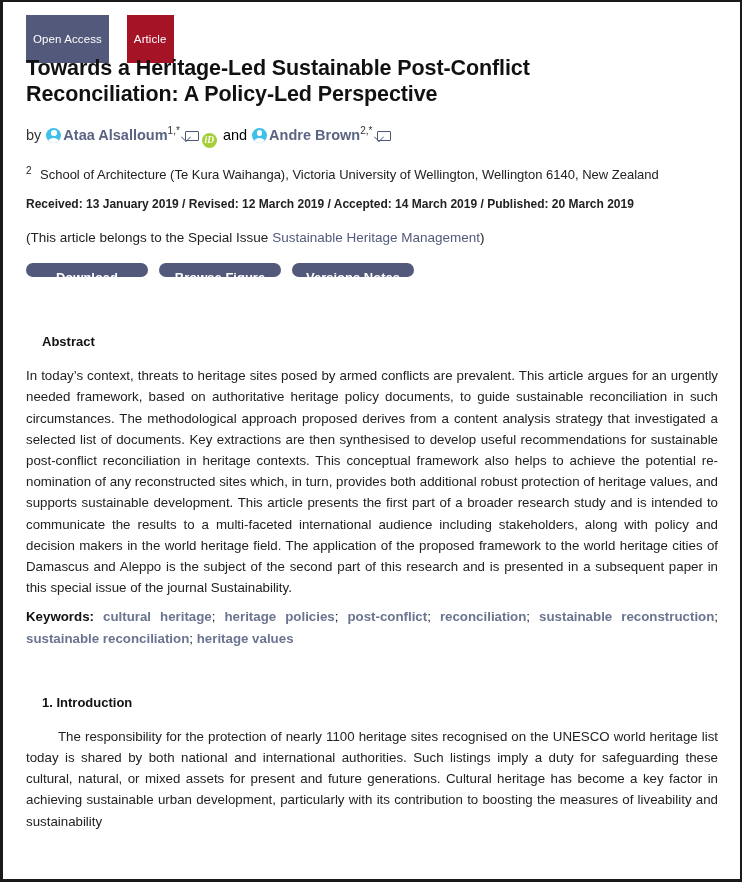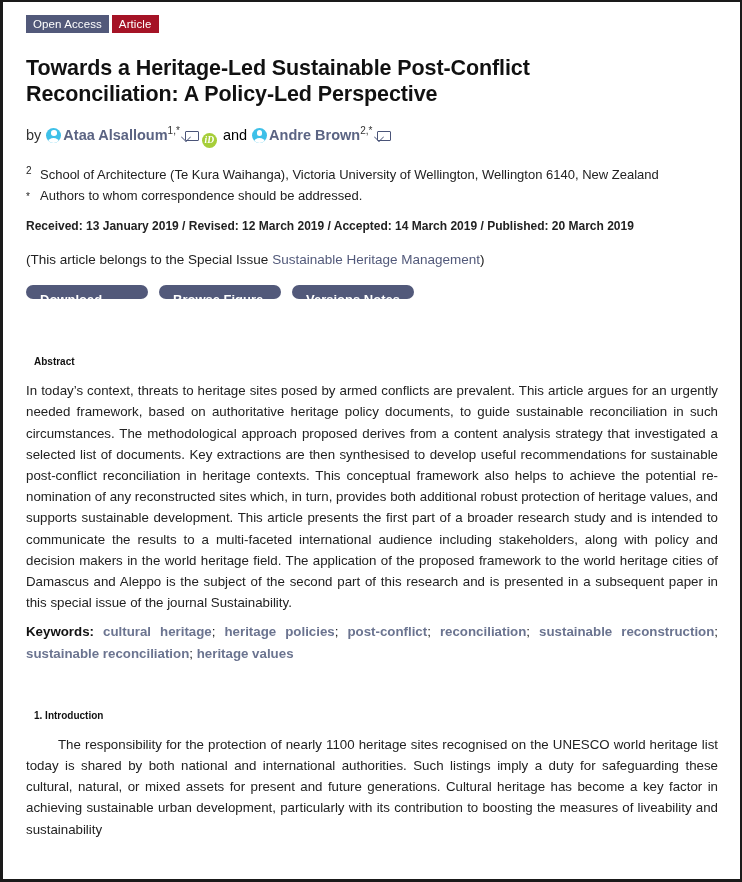--- a/index.html
+++ b/index.html
@@ -32,27 +32,27 @@
   .badge-row {
     margin: 3px 0 0 0;
     height: 20px;
     line-height: 0;
   }
   .badge {
     display: inline-block;
     font-size: 11.5px;
     line-height: 18px;
     height: 18px;
-    padding: 0 7px;
+    padding: 15px 7px;
     color: #ffffff;
     vertical-align: top;
     letter-spacing: 0.1px;
   }
   .badge-open { background: #52597a; }
-  .badge-article { background: #a51326; margin-left: 3px; }
+  .badge-article { background: #a51326; margin-left: 18px; }
 
   
   h1.title {
     font-size: 21.5px;
     line-height: 26px;
     font-weight: bold;
     margin: 20px 0 0 0;
     color: #111111;
     letter-spacing: -0.1px;
     max-width: 660px;
@@ -197,36 +197,36 @@
   .btn-row { margin-top: 15px; }
   .btn {
     display: inline-block;
     background: #52597a;
     color: #ffffff;
     font-size: 13px;
     font-weight: bold;
     line-height: 30px;
     height: 14px;
     min-width: 122px;
-    text-align: left;
+    text-align: center;
     border-radius: 15px;
     padding: 0 14px;
     margin-right: 11px;
     box-sizing: border-box;
     border: none;
     cursor: pointer;
     font-family: "Liberation Sans", sans-serif;
   }
 
   
   .abstract-block { margin-top: 48px; }
   h2.sec-head {
-    font-size: 10px;
-    font-weight: bold;
-    margin: 8px;
+    font-size: 13px;
+    font-weight: bold;
+    margin: 16px;
     color: #111111;
   }
   p.body-text {
     font-size: 13.3px;
     line-height: 21.2px;
     text-align: justify;
     color: #222222;
     margin: 13px 0 0 0;
     hyphens: none;
   }
@@ -265,21 +265,20 @@
     <span class="by">by</span>
     <span class="ic avatar-icon"></span><a class="author-name" href="#">Ataa Alsalloum</a><span class="sup">1,*</span>
     <span class="ic mail-icon"></span><span class="ic orcid-icon">iD</span>
     <span class="conj">and</span>
     <span class="ic avatar-icon"></span><a class="author-name" href="#">Andre Brown</a><span class="sup">2,*</span>
     <span class="ic mail-icon"></span>
   </div>
 
   <div class="affils">
     <div class="affil"><span class="marker">2</span><span>School of Architecture (Te Kura Waihanga), Victoria University of Wellington, Wellington 6140, New Zealand</span></div>
-    <div class="affil"><span class="marker star">*</span><span>Authors to whom correspondence should be addressed.</span></div>
   </div>
 
 
   <div class="history">Received: 13 January 2019 / Revised: 12 March 2019 / Accepted: 14 March 2019 / Published: 20 March 2019</div>
 
   <div class="special-issue">
     <span>(This article belongs to the Special Issue </span><a class="si-link" href="#">Sustainable Heritage Management</a><span>)</span>
   </div>
 
   <div class="btn-row">

